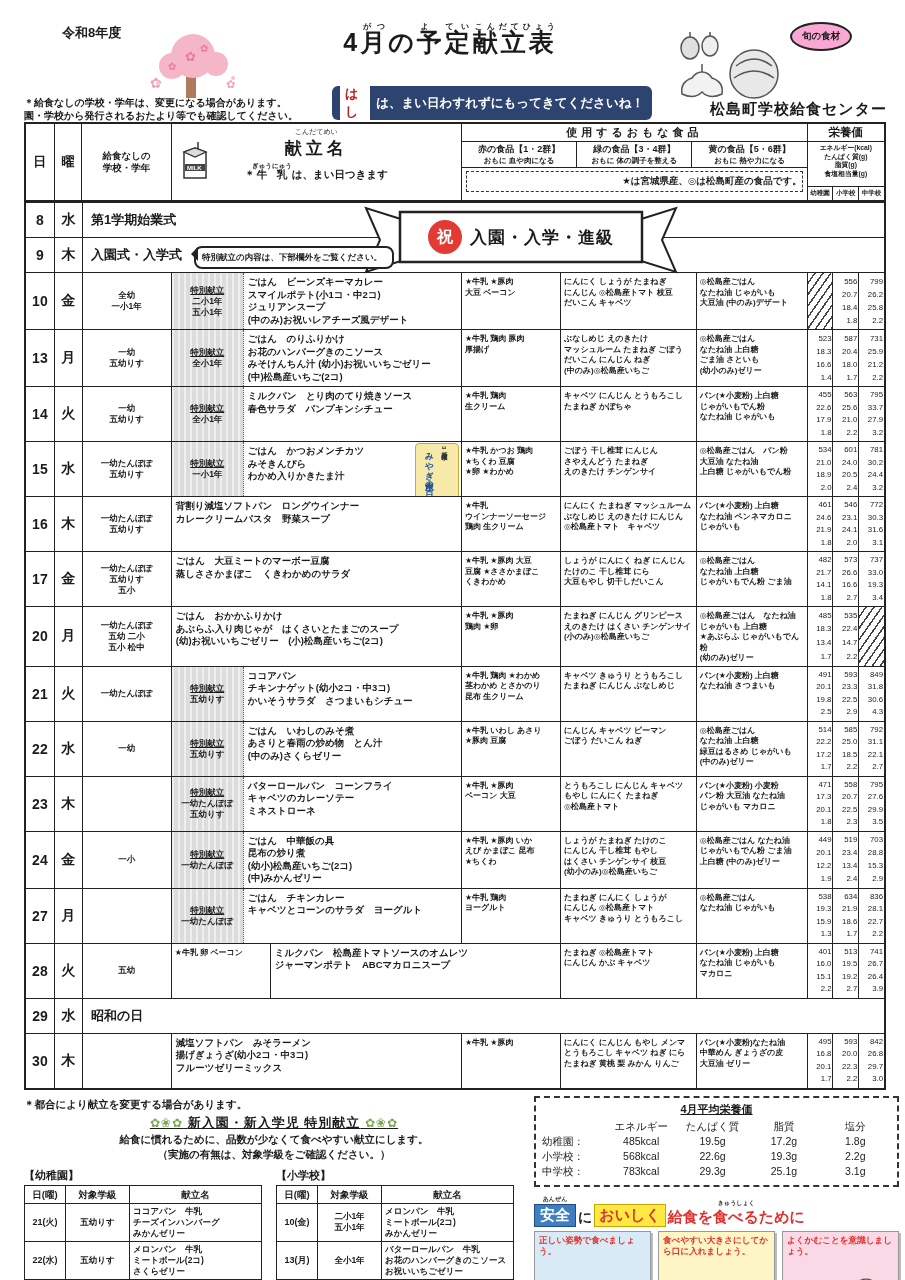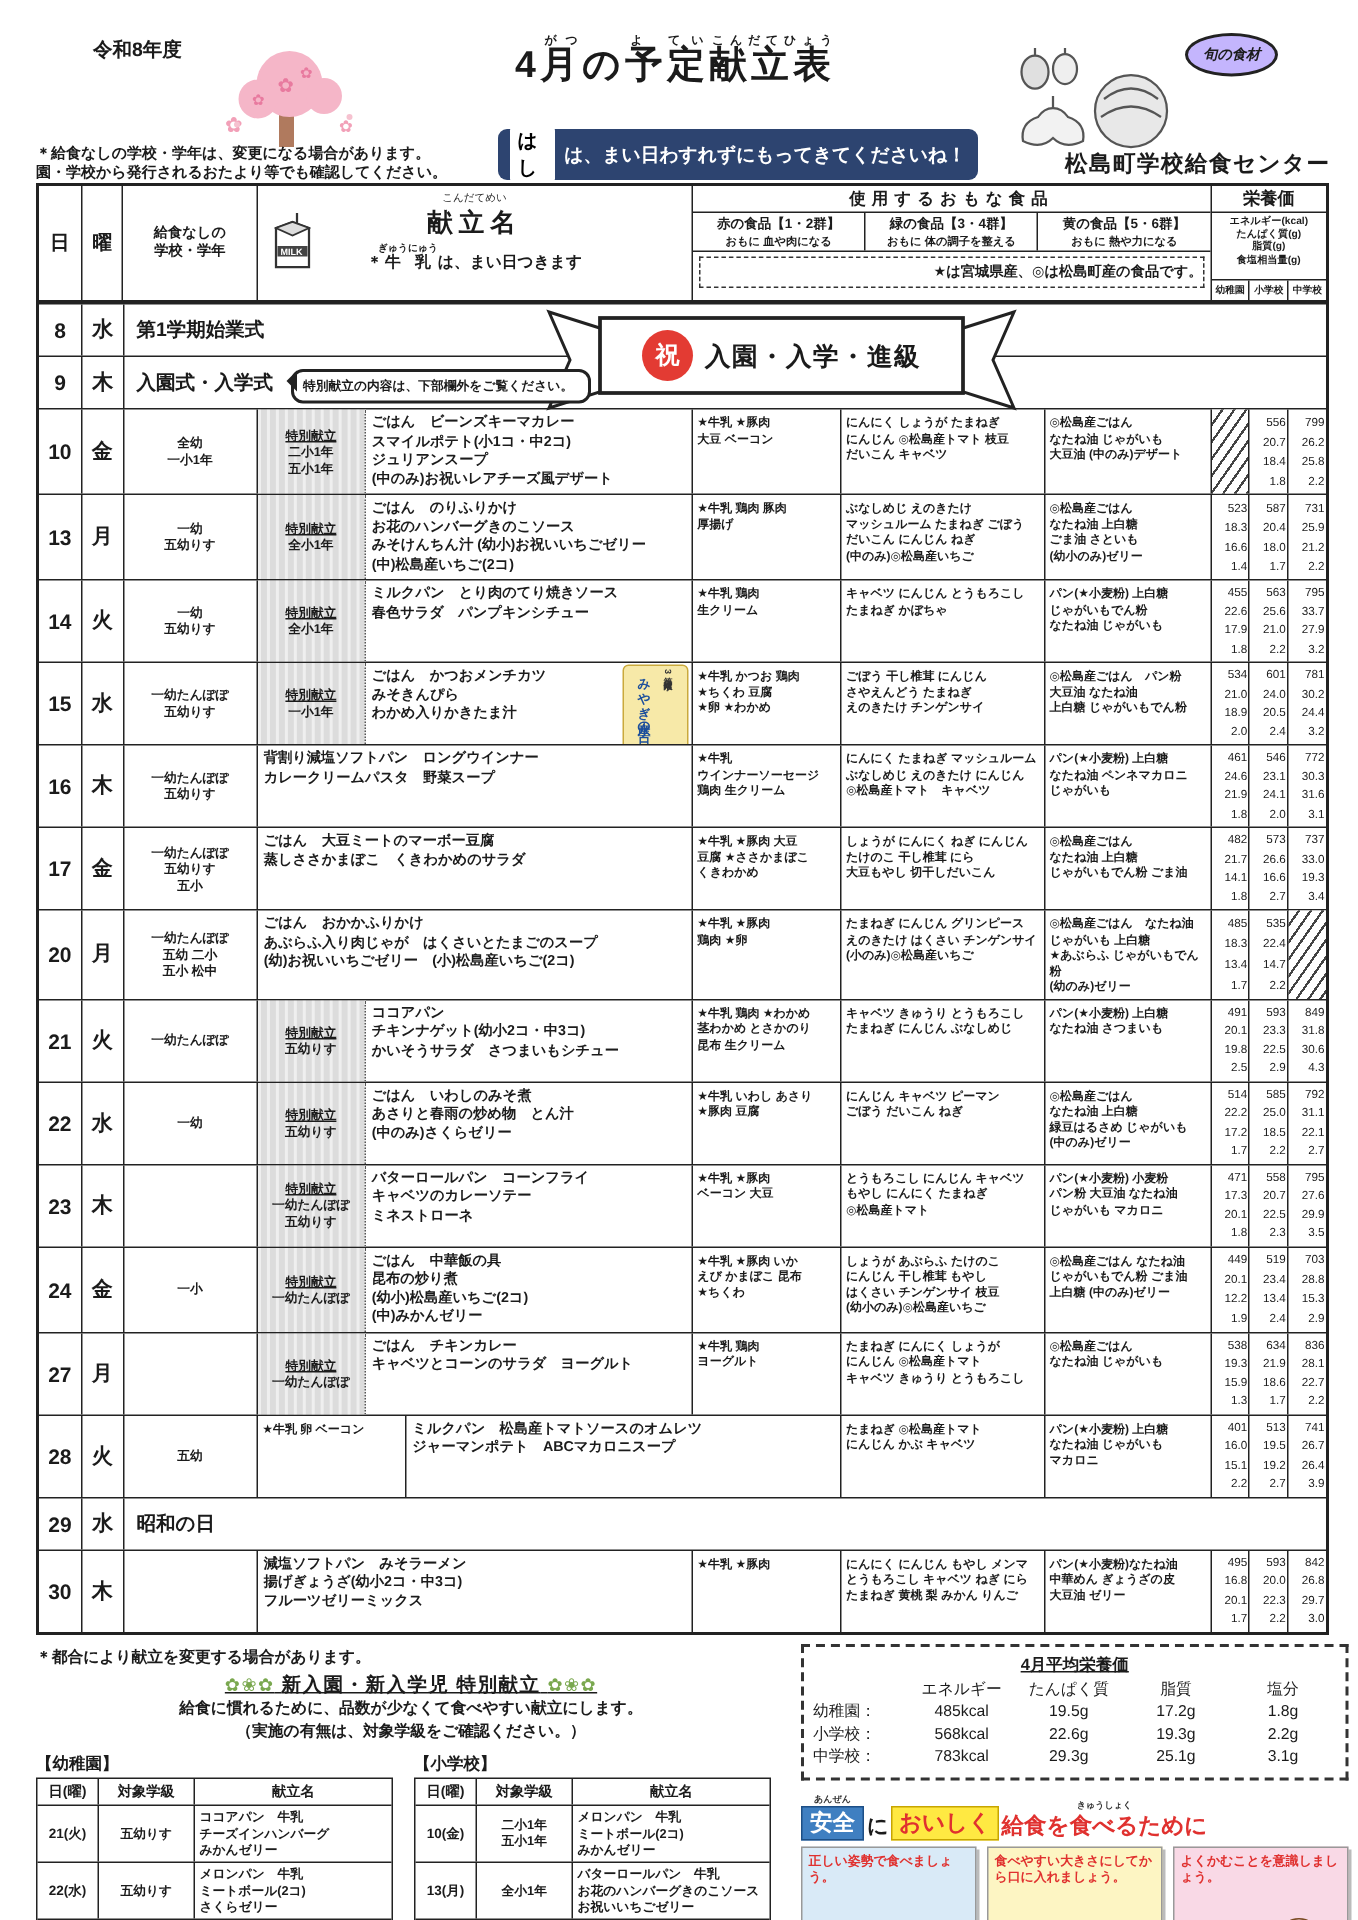--- a/index.html
+++ b/index.html
@@ -10,26 +10,26 @@
   
   .hdr{position:relative;height:122px;}
   .nendo{position:absolute;left:62px;top:24px;font-size:13px;font-weight:bold;}
   .tree{position:absolute;left:138px;top:28px;width:110px;height:78px;}
   .titleblock{position:absolute;left:280px;top:22px;width:340px;text-align:center;}
   .title{font-size:25px;font-weight:bold;letter-spacing:3px;white-space:nowrap;}
   .title ruby rt{font-size:8px;font-weight:bold;letter-spacing:0;}
   .notes{position:absolute;left:24px;top:96px;font-size:10px;font-weight:bold;line-height:13px;}
   .banner{position:absolute;left:332px;top:86px;width:320px;height:34px;background:#2d4470;
           border-radius:6px;display:flex;align-items:center;padding:0 8px;box-sizing:border-box;}
-  .banner .chip{background:#fff;border-radius:3px;padding:1px 5px;font-size:13px;font-weight:bold;color:#000000;margin-right:6px;}
+  .banner .chip{background:#fff;border-radius:3px;padding:1px 5px;font-size:13px;font-weight:bold;color:#b91c1c;margin-right:6px;}
   .banner .btxt{color:#fff;font-size:12.5px;font-weight:bold;white-space:nowrap;}
   .center-name{position:absolute;right:18px;top:100px;font-size:15px;font-weight:bold;letter-spacing:1px;}
   .veggies{position:absolute;left:662px;top:30px;width:130px;height:72px;}
   .season{position:absolute;left:790px;top:22px;border:2px solid #222;border-radius:50%;
-          padding:6px 10px;font-size:9.5px;font-weight:bold;background:#c4b5fd;font-style:italic;}
+          padding:6px 10px;font-size:9.5px;font-weight:bold;background:#f9a8d4;}
 
   
   .tablewrap{position:relative;margin:0 0 0 24px;width:858px;border:2px solid #222;}
   .trow{display:flex;border-top:1.6px solid #222;}
   .trow:first-child{border-top:none;}
   .c{border-left:1px solid #222;box-sizing:border-box;padding:2px 3px;overflow:hidden;}
   .c:first-child{border-left:none;}
   .cday{width:28px;display:flex;align-items:center;justify-content:center;font-size:14px;font-weight:bold;}
   .cwd{width:28px;display:flex;align-items:center;justify-content:center;font-size:14px;font-weight:bold;}
   .cschool{width:90px;display:flex;flex-direction:column;align-items:center;justify-content:center;
@@ -784,21 +784,21 @@
               <div>(幼小)松島産いちご(2コ)</div>
               <div>(中)みかんゼリー</div>
             </div>
           </div>
           <div class="c cred">
             <div>★牛乳 ★豚肉 いか</div>
             <div>えび かまぼこ 昆布</div>
             <div>★ちくわ</div>
           </div>
           <div class="c cgreen">
-            <div>しょうが あぶらふ たけのこ</div>
+            <div>しょうが たまねぎ たけのこ</div>
             <div>にんじん 干し椎茸 もやし</div>
             <div>はくさい チンゲンサイ 枝豆</div>
             <div>(幼小のみ)◎松島産いちご</div>
           </div>
           <div class="c cyellow">
             <div>◎松島産ごはん なたね油</div>
             <div>じゃがいもでん粉 ごま油</div>
             <div>上白糖 (中のみ)ゼリー</div>
           </div>
           <div class="c cnut">

